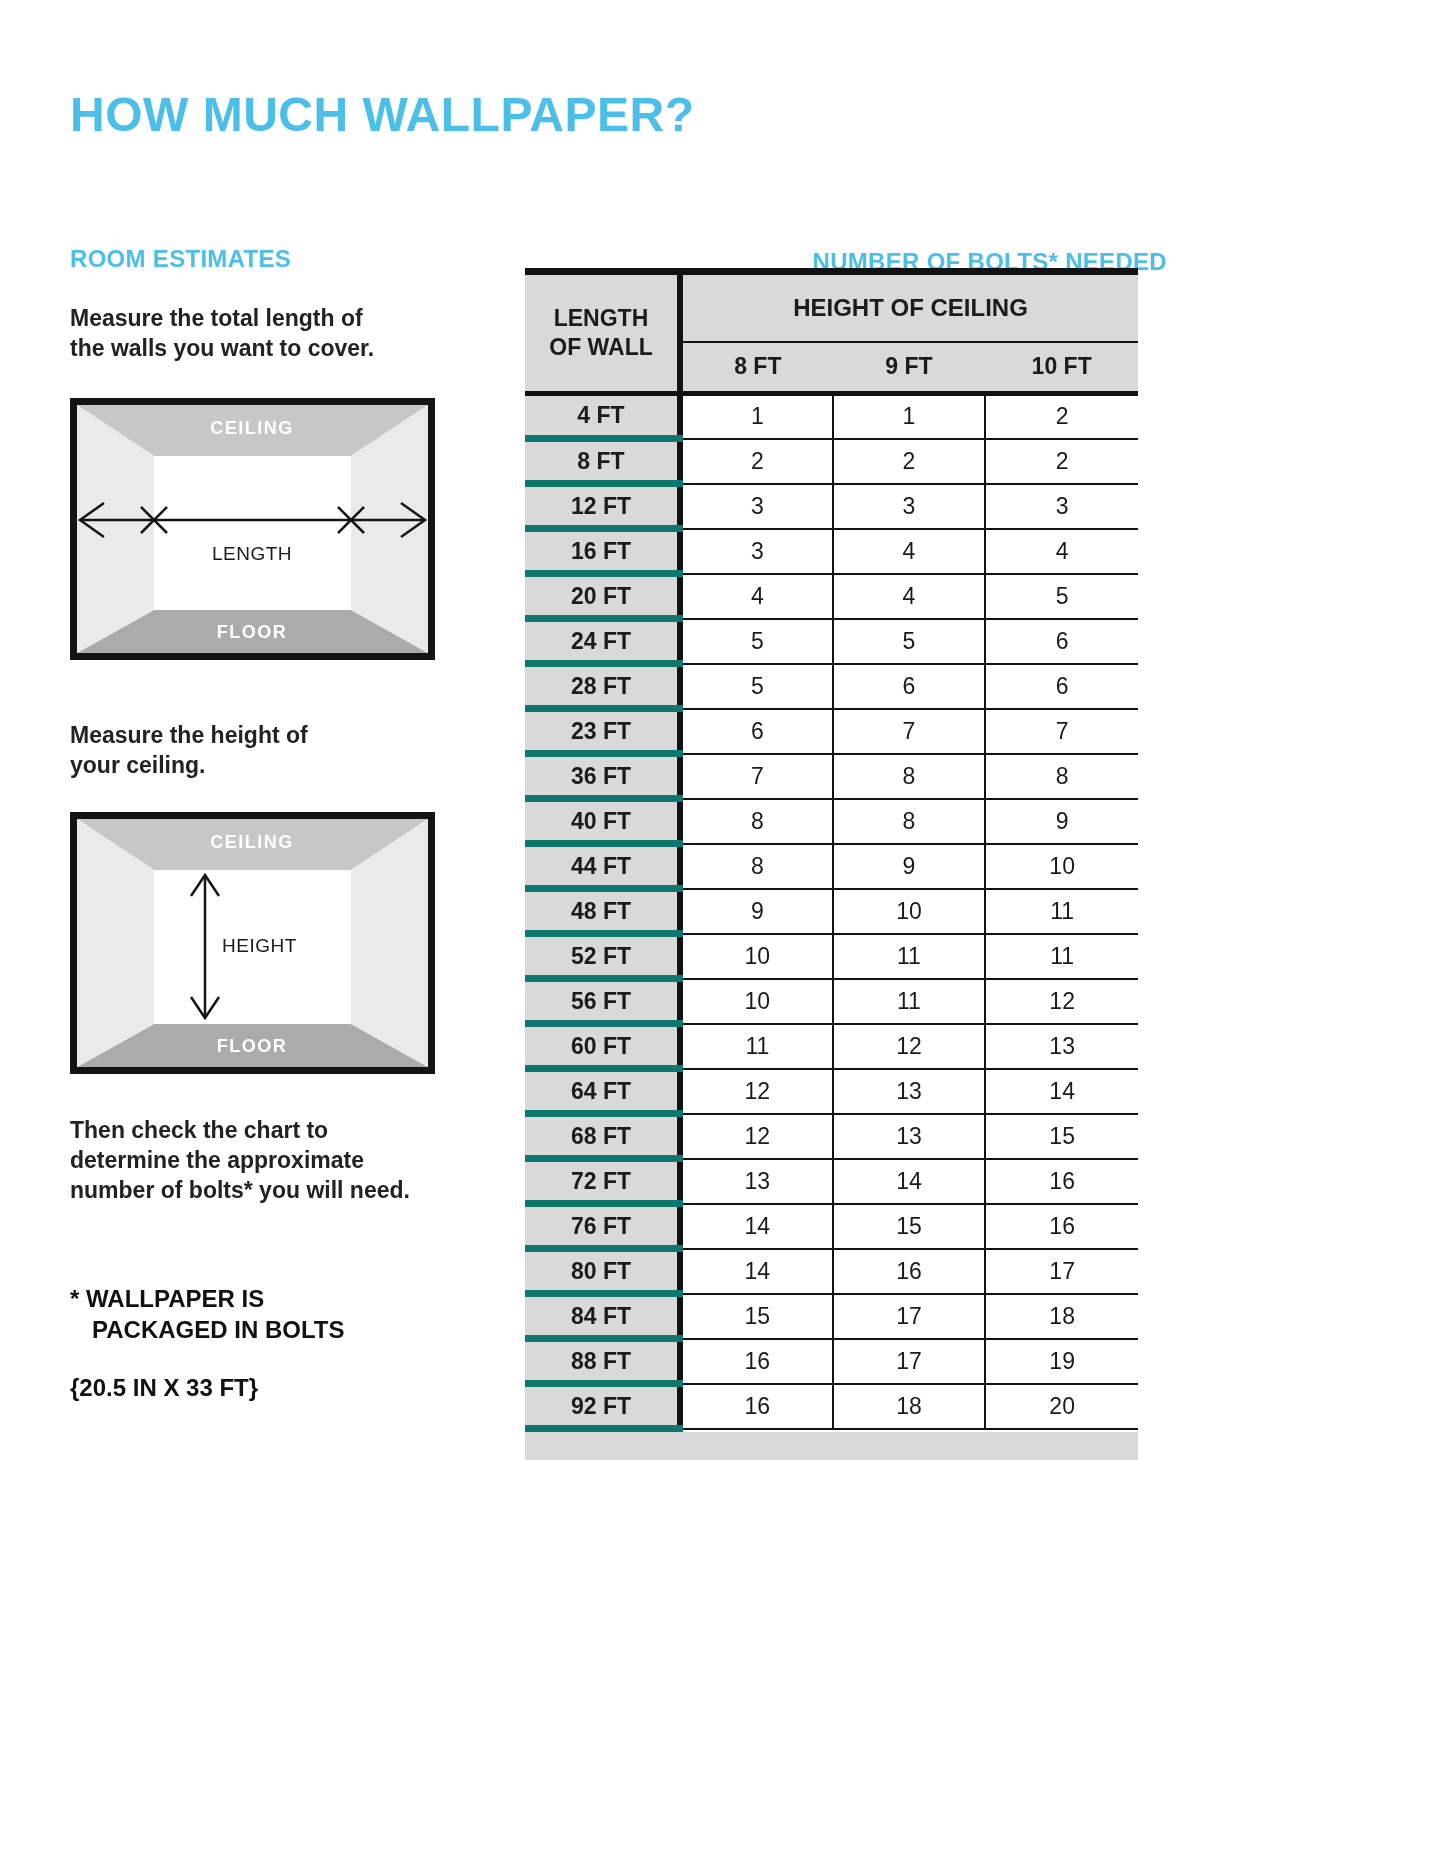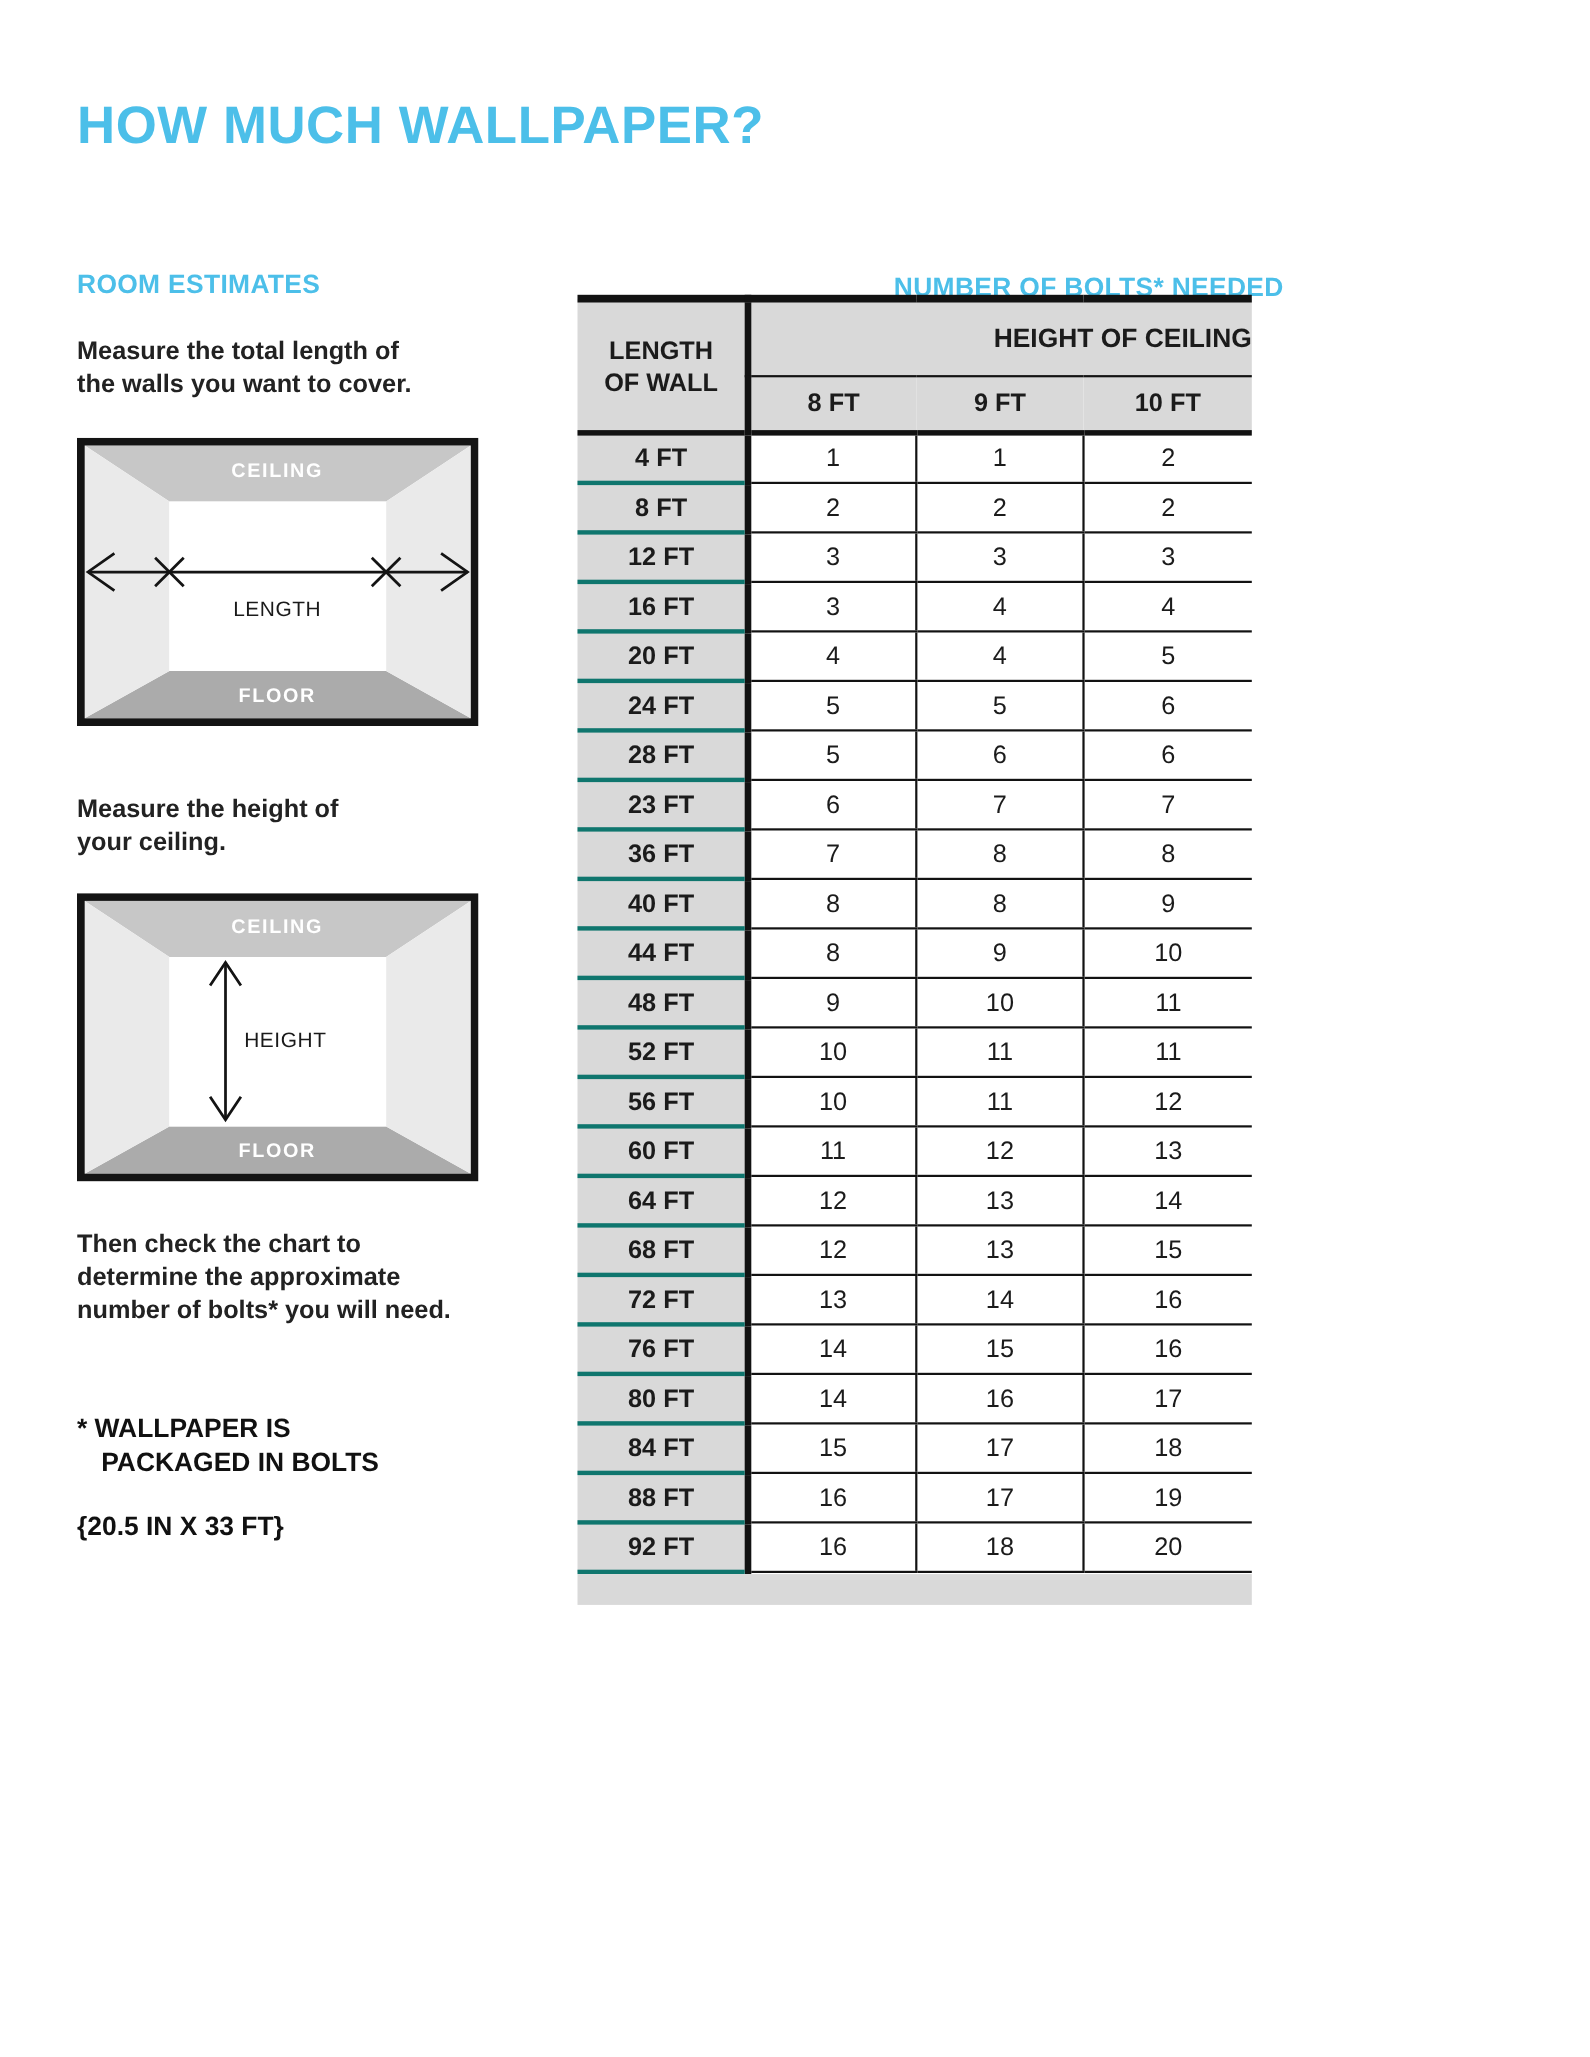--- a/index.html
+++ b/index.html
@@ -103,40 +103,40 @@
     text-align: center;
     line-height: 29px;
     white-space: pre-line;
     border-right: 6px solid #121212;
     border-bottom: 5px solid #121212;
   }
   .group {
     background: #D9D9D9;
     font-size: 24px;
     font-weight: bold;
-    text-align: right;
+    text-align: center;
     height: 70px;
     border-bottom: 2px solid #121212;
   }
   .subhead {
     background: #D9D9D9;
     font-size: 23px;
     font-weight: bold;
     text-align: center;
     height: 52px;
     border-bottom: 5px solid #121212;
   }
   tbody th.rowlabel {
     background: #D9D9D9;
     font-size: 23px;
     font-weight: bold;
     text-align: center;
     height: 45px;
     border-right: 6px solid #121212;
-    border-bottom: 4px solid #0f766e;
+    border-bottom: 7px solid #0f766e;
   }
   tbody td {
     font-size: 23px;
     text-align: center;
     background: #ffffff;
     height: 45px;
     border-bottom: 2px solid #121212;
   }
   tbody td + td { border-left: 2px solid #121212; }
   .table-footer {

